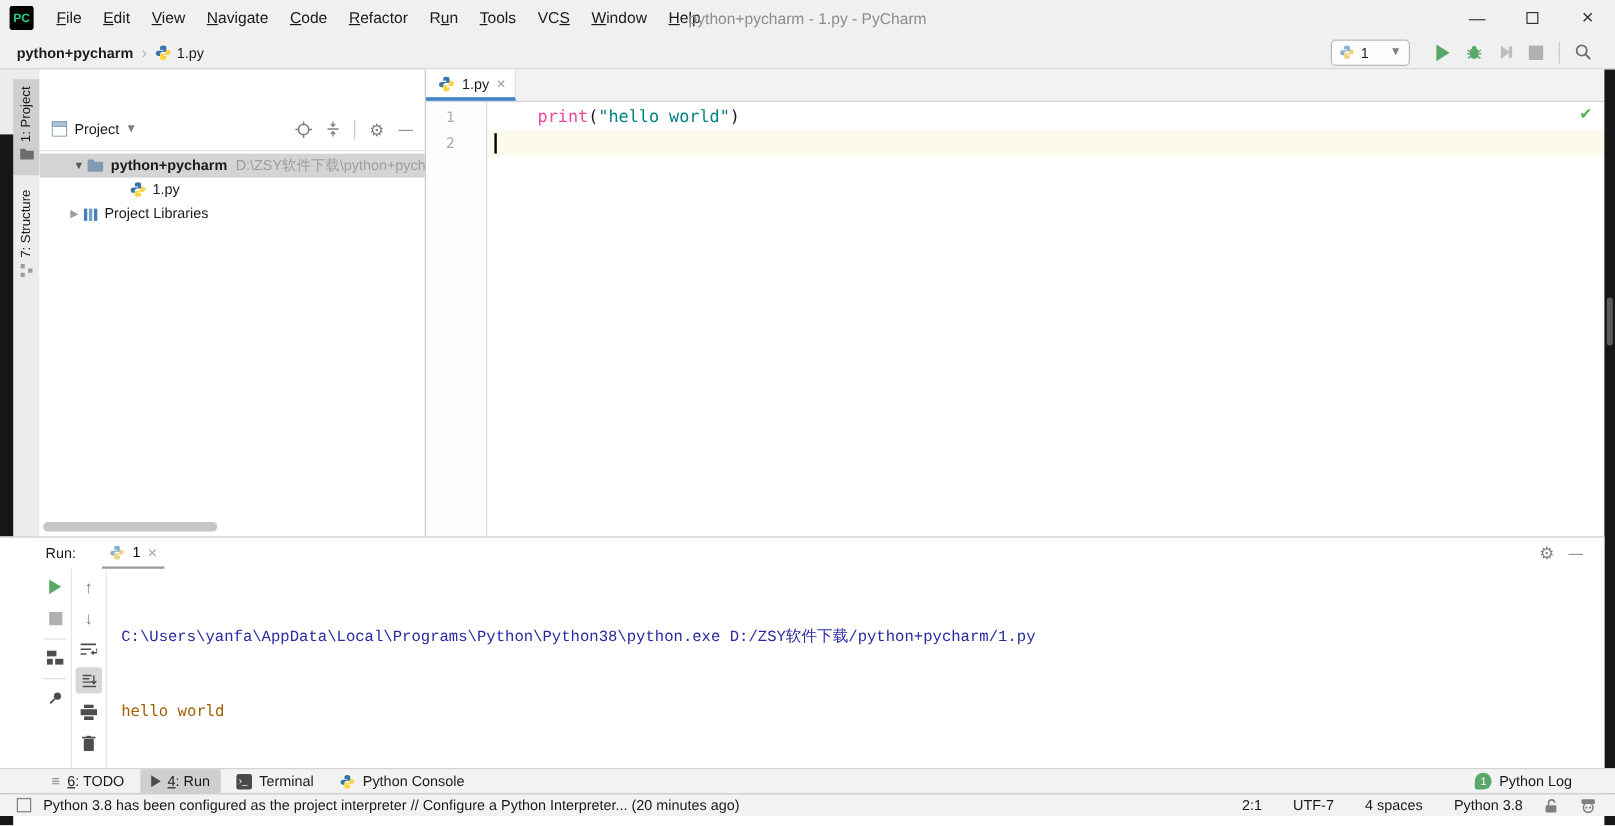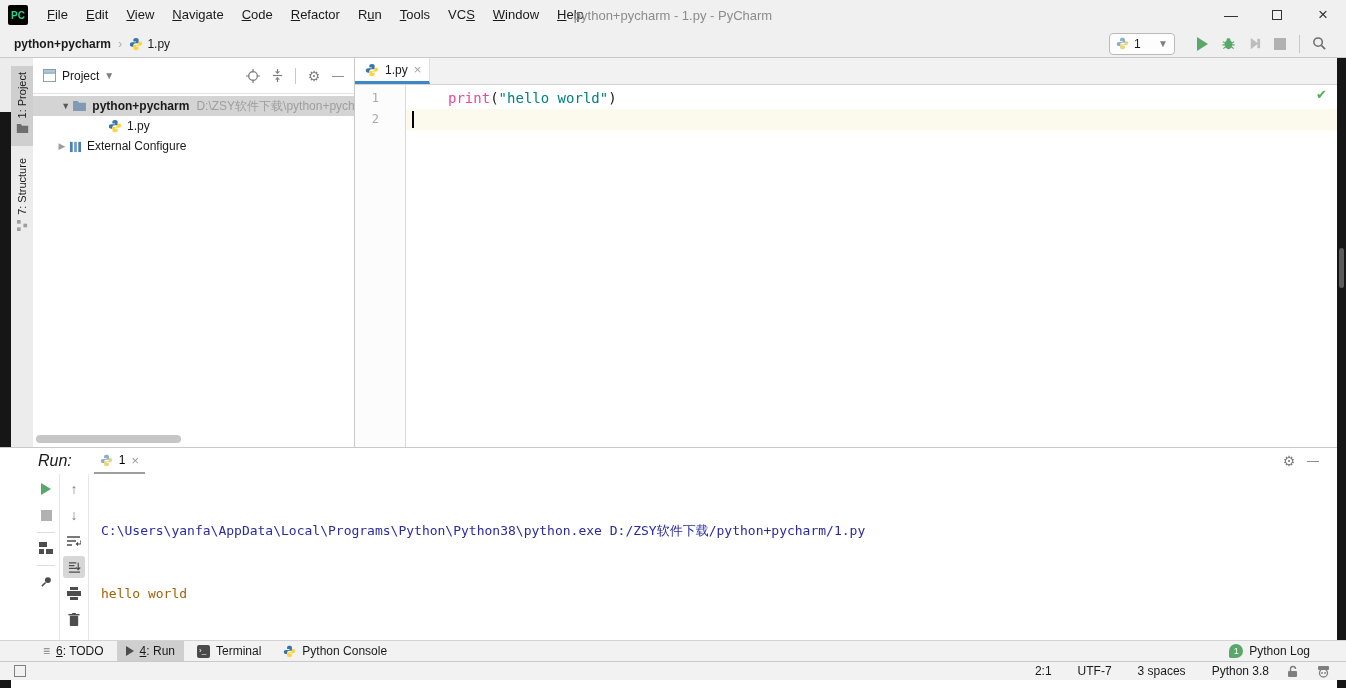--- a/index.html
+++ b/index.html
@@ -44,21 +44,21 @@
   .vtab .vlabel { writing-mode:vertical-rl; transform:rotate(180deg); font-size:11px; color:#1A1A1A; }
   .vtab.active { background:#CFCFCF; }
   .vtab .vicon { margin-top:5px; }
   #black-left { position:absolute; left:0; top:112px; width:11px; height:576px; background:#161616; }
   #black-right { position:absolute; left:1337px; top:58px; width:9px; height:630px; background:#161616; }
   #black-right .thumb { position:absolute; left:2px; top:190px; width:5px; height:40px; background:#5A5A5A; border-radius:3px; }
 
   
   #project-panel { position:absolute; left:33px; top:58px; width:322px; height:389px; background:#FFF;
                    border-right:1px solid #C9C9C9; }
-  #project-header { height:36px; display:flex; align-items:center; border-bottom:1px solid #E3E3E3; padding:0 4px 0 10px; }
+  #project-header { height:36px; display:flex; align-items:center; border-bottom:1px solid #E3E3E3; padding:0 4px 0 10px;margin-top:32px; }
   #project-header .ph-title { font-size:12px; color:#1A1A1A; margin-left:6px; }
   #project-header .ph-arrow { font-size:10px; color:#7F7F7F; margin-left:5px; }
   .ph-icons { margin-left:auto; display:flex; align-items:center; }
   .ph-icon { width:24px; height:22px; display:flex; align-items:center; justify-content:center; color:#7F7F7F; font-size:14px; }
   .tree { font-size:12px; color:#1A1A1A; margin-top:2px; }
   .tree-row { height:20px; display:flex; align-items:center; position:relative; }
   .tree-row.selected { background:#D4D4D4; }
   .tw { display:inline-flex; align-items:center; justify-content:center; }
   .arrow { width:14px; font-size:9px; color:#5A5A5A; text-align:center; }
   .tree-label { margin-left:5px; }
@@ -83,36 +83,36 @@
   .tok-builtin { color:#ec4899;margin-left:36px; }
   .tok-paren { color:#1A1A1A; }
   .tok-string { color:#008080; }
   #caret { position:absolute; left:57px; top:26px; width:2px; height:17px; background:#000; }
   #inspect-ok { position:absolute; right:10px; top:2px; color:#4CAF50; font-size:13px; }
 
   
   #runpanel { position:absolute; left:0; top:447px; width:1337px; height:193px; background:#FFF;
               border-top:1px solid #C9C9C9; }
   #run-header { height:26px; display:flex; align-items:center; }
-  #run-header .run-label { font-size:16px; color:#1A1A1A; margin-left:38px;font-style:italic; }
+  #run-header .run-label { font-size:12px; color:#1A1A1A; margin-left:38px; }
   .run-tab { display:flex; align-items:center; margin-left:22px; height:26px; padding:0 6px;
              border-bottom:2px solid #9E9E9E; }
   .run-tab .tab-label { font-size:12px; margin:0 6px; }
   #run-header .rh-icons { margin-left:auto; display:flex; margin-right:12px; }
   #run-body { position:absolute; top:26px; bottom:0; left:0; right:0; }
   .icon-col { position:absolute; top:0; bottom:0; display:flex; flex-direction:column; align-items:center; }
   #icon-col1 { left:33px; width:27px; border-right:1px solid #E6E6E6; }
   #icon-col2 { left:60px; width:29px; border-right:1px solid #E6E6E6; }
   .rp-icon { width:22px; height:22px; display:flex; align-items:center; justify-content:center; margin-top:4px;
              color:#7F7F7F; font-size:14px; border-radius:3px; }
   .rp-icon.selected { background:#D7D7D7; }
   .col-div { width:18px; height:1px; background:#DDD; margin-top:6px; }
   #console { position:absolute; left:89px; top:4px; right:0; font-family:"DejaVu Sans Mono", monospace;
              font-size:13px; line-height:21px; white-space:pre; padding-left:12px; }
-  .con-sys { color:#2A2AA0; }
+  .con-sys { color:#2A2AA0;font-family:Liberation Mono, monospace; }
   .con-out { color:#a16207; }
 
   
   #bottombar { position:absolute; left:0; top:640px; width:1346px; height:21px; background:#F2F2F2;
                border-top:1px solid #D4D4D4; display:flex; align-items:center; font-size:12px; color:#1A1A1A; }
   .bb-item { display:flex; align-items:center; height:20px; padding:0 9px; margin-left:4px; }
   .bb-item u { text-decoration:underline; }
   .bb-item.active { background:#CFCFCF; }
   .bb-item .bi { margin-right:6px; display:inline-flex; align-items:center; }
   #bb-left-pad { width:30px; }
@@ -302,21 +302,21 @@
       </div>
       <div class="tree-row">
         <span class="arrow" style="margin-left:22px; color:#9E9E9E;">▶</span>
         <span class="tw">
           <svg width="13" height="13" viewBox="0 0 14 14">
               <rect x="1" y="2" width="3" height="11" fill="#4C7FB0"></rect>
               <rect x="5.5" y="2" width="3" height="11" fill="#6FA0C8"></rect>
               <rect x="10" y="2" width="3" height="11" fill="#4C7FB0"></rect>
             </svg>
         </span>
-        <span class="tree-label">External Configure</span>
+        <span class="tree-label">Project Libraries</span>
       </div>
     </div>
     <div id="hscroll"></div>
   </div>
 
   <div id="editor">
     <div id="tabbar">
       <div class="etab">
         <span>
           <svg width="14" height="14" viewBox="0 0 16 16">
@@ -452,24 +452,25 @@
       <span>Python Console</span>
     </div>
     <div id="event-log">
       <span id="event-badge">1</span>
       <span>Python Log</span>
     </div>
   </div>
 
   <div id="statusbar">
     <div id="sb-icon"></div>
+    <span>Python 3.8 has been configured as the project interpreter // Configure a Python Interpreter... (20 minutes ago)</span>
     <div id="sb-right">
       <span class="sb-item">2:1</span>
       <span class="sb-item">UTF-7</span>
-      <span class="sb-item">3 spaces</span>
+      <span class="sb-item">4 spaces</span>
       <span class="sb-item">Python 3.8</span>
       <span class="sb-glyph">
         <svg width="12" height="13" viewBox="0 0 12 13">
             <rect x="1" y="6" width="9" height="6" rx="1" fill="#7F7F7F"></rect>
             <path d="M3.5 6V4a2.5 2.5 0 015 0" fill="none" stroke="#7F7F7F" stroke-width="1.4"></path>
           </svg>
       </span>
       <span class="sb-glyph">
         <svg width="13" height="13" viewBox="0 0 13 13">
             <rect x="1" y="1" width="11" height="4" rx="1" fill="#7F7F7F"></rect>

